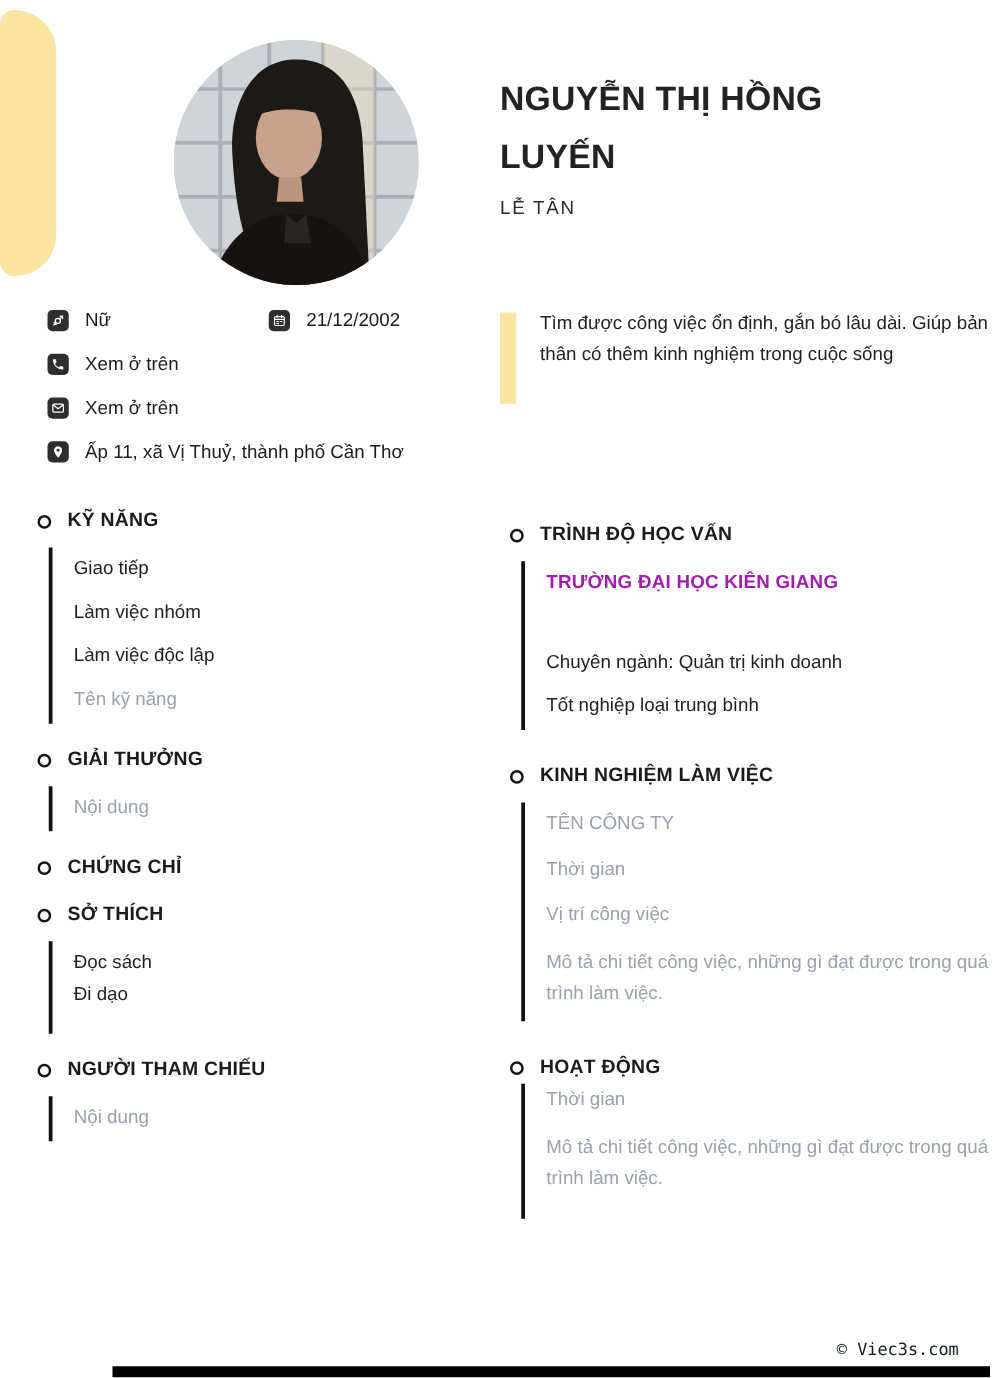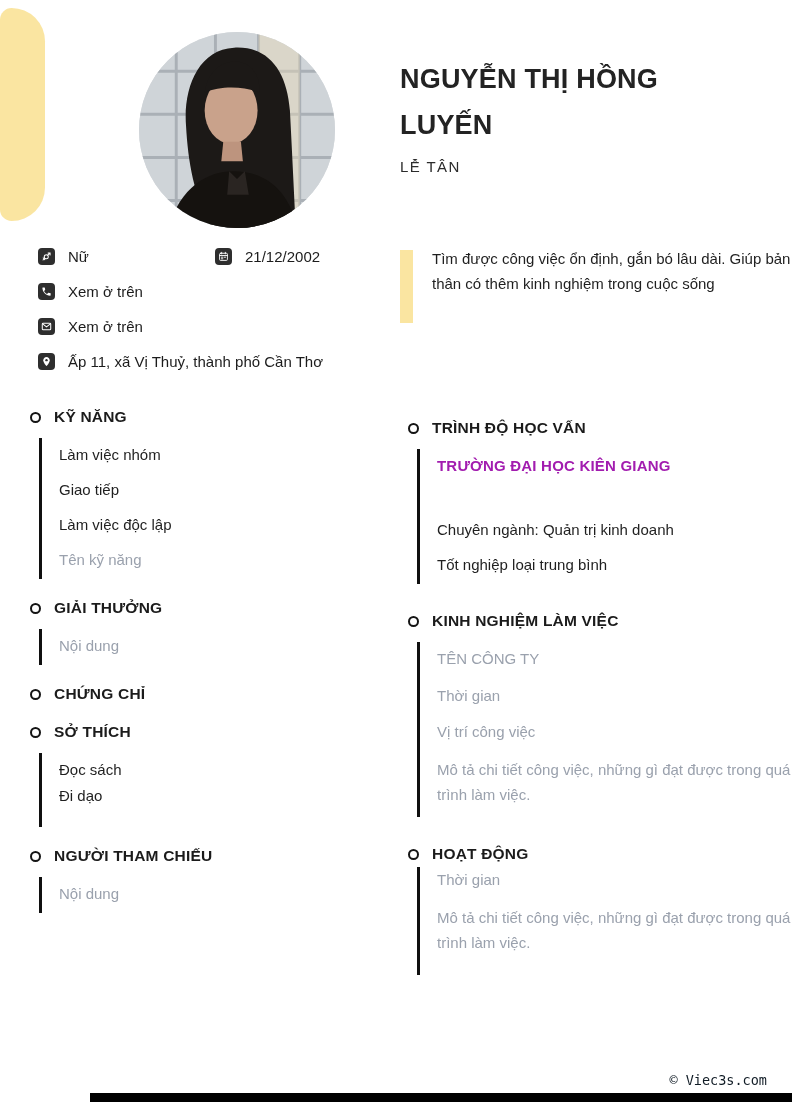--- a/index.html
+++ b/index.html
@@ -154,22 +154,22 @@
 </div>
 
 <div class="col-left">
 
   <div class="section">
     <div class="sec-header">
       <span class="ring"></span>
       <span class="sec-title">KỸ NĂNG</span>
     </div>
     <div class="sec-body sp-lg">
+      <div class="item">Giao tiếp</div>
       <div class="item">Làm việc nhóm</div>
-      <div class="item">Giao tiếp</div>
       <div class="item">Làm việc độc lập</div>
       <div class="item placeholder">Tên kỹ năng</div>
     </div>
   </div>
 
   <div class="section">
     <div class="sec-header">
       <span class="ring"></span>
       <span class="sec-title">GIẢI THƯỞNG</span>
     </div>

